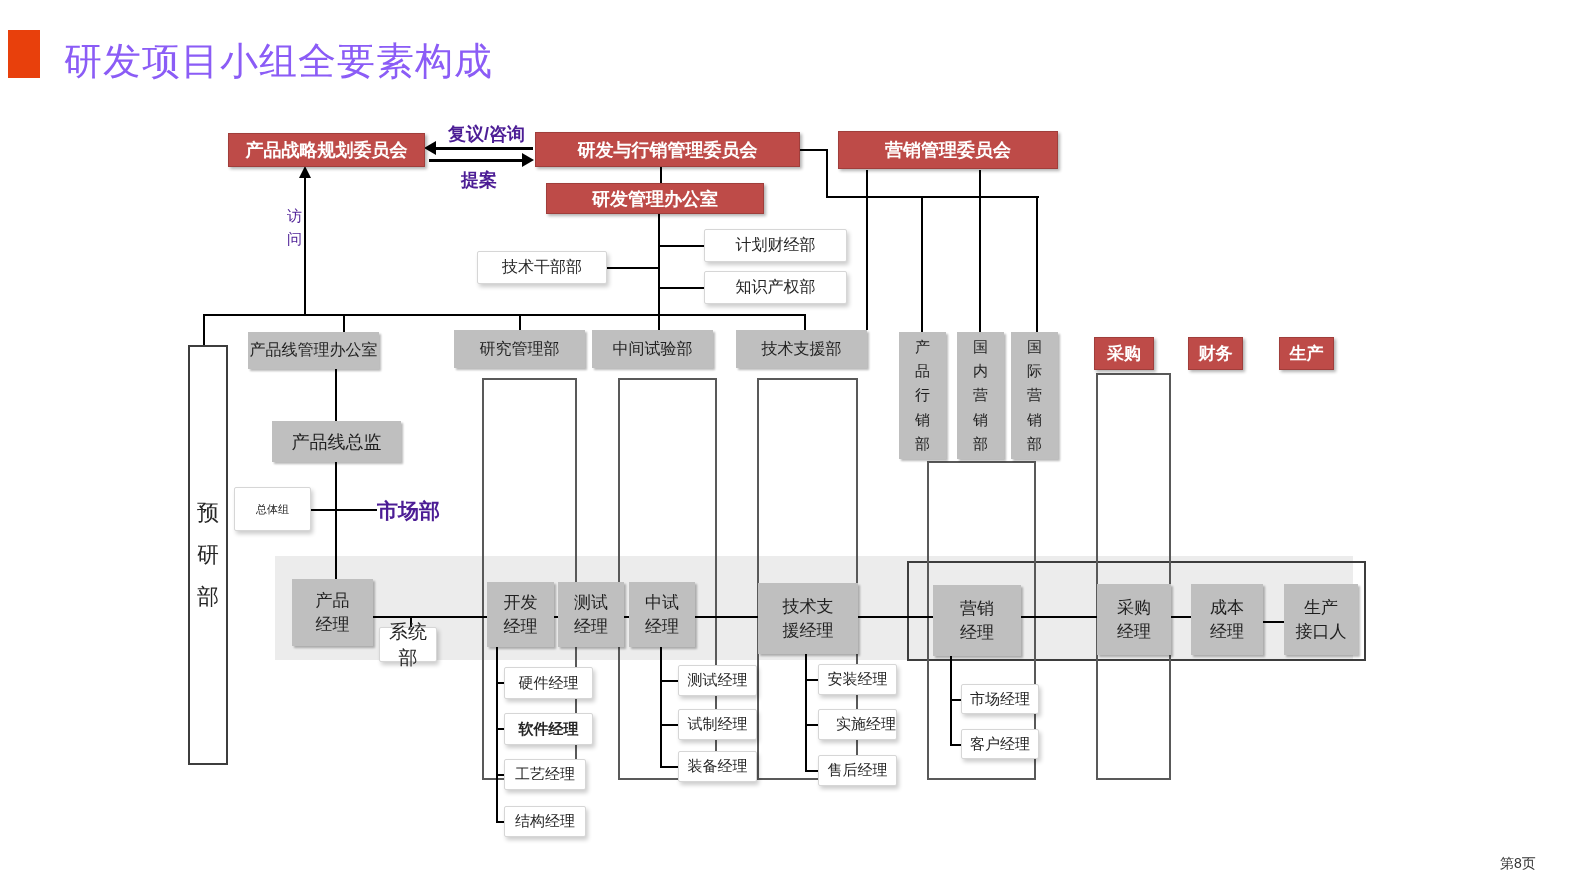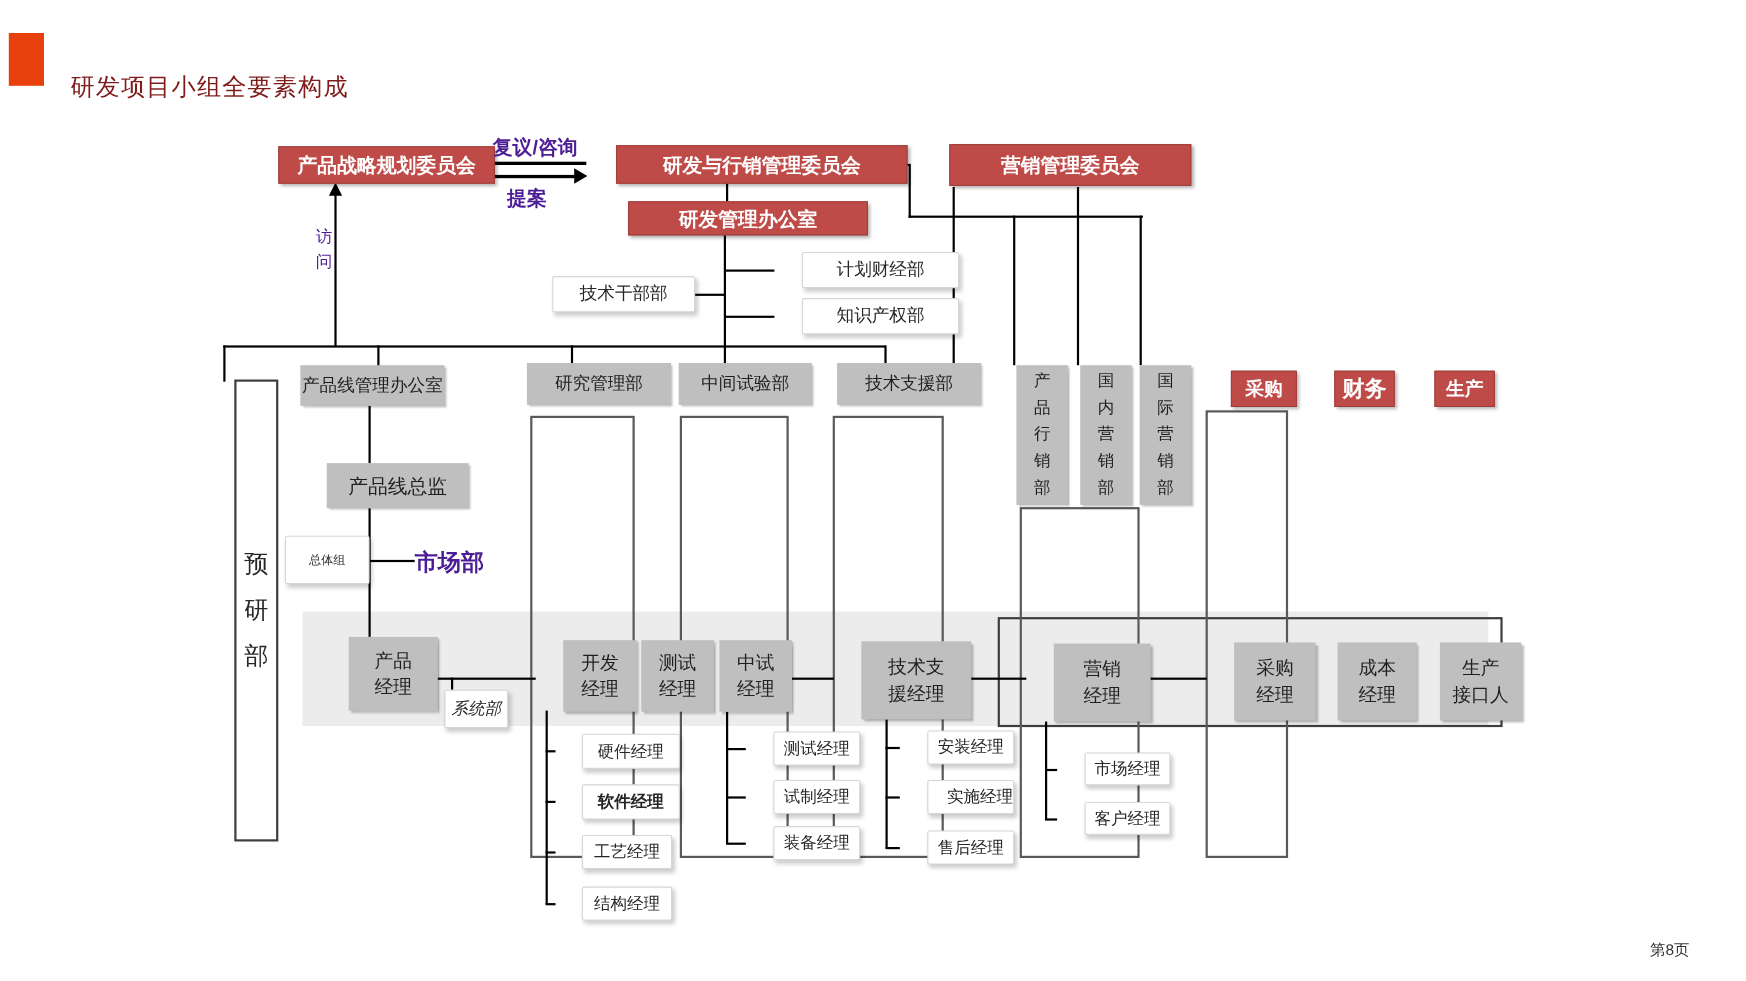--- a/index.html
+++ b/index.html
@@ -1,34 +1,34 @@
 <!DOCTYPE html>
 <html><head>
 <meta charset="utf-8">
 <style>
   html,body{margin:0;padding:0;background:#fff;}
   .slide{position:relative;width:1587px;height:892px;background:#ffffff;overflow:hidden;
          font-family:"Liberation Sans","DejaVu Sans",sans-serif;color:#262626;}
   .abs{position:absolute;box-sizing:border-box;}
   .pre{white-space:pre-line;}
-  .ctr{display:flex;align-items:center;justify-content:center;text-align:center;margin-left:25px;}
+  .ctr{display:flex;align-items:center;justify-content:center;text-align:center;}
   
   .box-red{background:#BE4B48;border:1px solid #A03E3B;color:#fff;font-weight:bold;
            box-shadow:2px 2px 3px rgba(0,0,0,.3);}
   .box-gray{background:#BFBFBF;color:#1f1f1f;box-shadow:2px 2px 2px rgba(0,0,0,.28);}
   .box-white{background:#fff;border:1px solid #d6d6d6;box-shadow:2px 3px 4px rgba(0,0,0,.2);
              border-radius:2px;}
   .rect-outline{border:2px solid #595959;background:transparent;}
   .big-rect{border:2px solid #3d3d3d;background:transparent;}
   .band{background:#ECECEC;}
   .ln{background:#000;}
   .ln3{background:#000;}
   .arrow{width:0;height:0;}
   .lbl{color:#4c1d95;}
-  .title-text{font-size:22px;font-weight:500;color:#7f1d1d;letter-spacing:1px;margin-top:28px;}
+  .title-text{font-size:38px;font-weight:500;color:#8b5cf6;letter-spacing:1px;}
   .accent{background:#E8400C;}
   .pagenum{font-size:14px;color:#333;}
   .vtext{line-height:1.62;}
 </style>
 </head>
 <body>
 
 <div class="slide">
 
   <div class="abs accent" style="left:8px;top:30px;width:32px;height:48px;"></div>
@@ -131,21 +131,21 @@
 营
 销
 部</div>
   <div class="abs ctr box-gray pre vtext" style="left:1011px;top:332px;width:47px;height:127px;font-size:15px;">国
 际
 营
 销
 部</div>
 
   <div class="abs ctr box-red" style="left:1094px;top:337px;width:60px;height:33px;font-size:17px;">采购</div>
-  <div class="abs ctr box-red" style="left:1188px;top:337px;width:55px;height:33px;font-size:20px;">财务</div>
+  <div class="abs ctr box-red" style="left:1188px;top:337px;width:55px;height:33px;font-size:17px;">财务</div>
   <div class="abs ctr box-red" style="left:1279px;top:337px;width:55px;height:33px;font-size:17px;">生产</div>
 
   <div class="abs ctr pre" style="left:188px;top:345px;width:40px;height:420px;background:#fff;border:2px solid #3d3d3d;font-size:22px;font-weight:500;line-height:1.9;">预
 研
 部</div>
 
   <div class="abs ctr box-gray" style="left:272px;top:421px;width:129px;height:41px;font-size:18px;">产品线总监</div>
   <div class="abs ctr box-white" style="left:234px;top:487px;width:77px;height:44px;font-size:11px;">总体组</div>
   <div class="abs lbl" style="left:377px;top:497px;font-size:21px;font-weight:600;">市场部</div>
 
@@ -160,21 +160,21 @@
   <div class="abs ctr box-gray pre" style="left:758px;top:583px;width:100px;height:71px;font-size:17px;line-height:1.4;">技术支
 援经理</div>
   <div class="abs ctr box-gray pre" style="left:933px;top:585px;width:88px;height:71px;font-size:17px;line-height:1.4;">营销
 经理</div>
   <div class="abs ctr box-gray pre" style="left:1097px;top:584px;width:74px;height:71px;font-size:17px;line-height:1.4;">采购
 经理</div>
   <div class="abs ctr box-gray pre" style="left:1191px;top:584px;width:72px;height:71px;font-size:17px;line-height:1.4;">成本
 经理</div>
   <div class="abs ctr box-gray pre" style="left:1284px;top:584px;width:74px;height:71px;font-size:17px;line-height:1.4;">生产
 接口人</div>
-  <div class="abs ctr box-white" style="left:379px;top:627px;width:58px;height:35px;font-size:15px;font-style:italic;">系统部</div>
+  <div class="abs ctr box-white" style="left:379px;top:627px;width:58px;height:35px;font-size:19px;">系统部</div>
 
   <div class="abs ctr box-white" style="left:504px;top:667px;width:89px;height:32px;font-size:15px;">硬件经理</div>
   <div class="abs ctr box-white" style="left:504px;top:713px;width:89px;height:32px;font-size:15px;font-weight:bold;">软件经理</div>
   <div class="abs ctr box-white" style="left:504px;top:759px;width:82px;height:31px;font-size:15px;">工艺经理</div>
   <div class="abs ctr box-white" style="left:504px;top:806px;width:82px;height:31px;font-size:15px;">结构经理</div>
 
   <div class="abs ctr box-white" style="left:678px;top:665px;width:79px;height:31px;font-size:15px;text-align:right;">测试经理</div>
   <div class="abs ctr box-white" style="left:678px;top:709px;width:79px;height:31px;font-size:15px;">试制经理</div>
   <div class="abs ctr box-white" style="left:678px;top:751px;width:79px;height:31px;font-size:15px;">装备经理</div>
 

